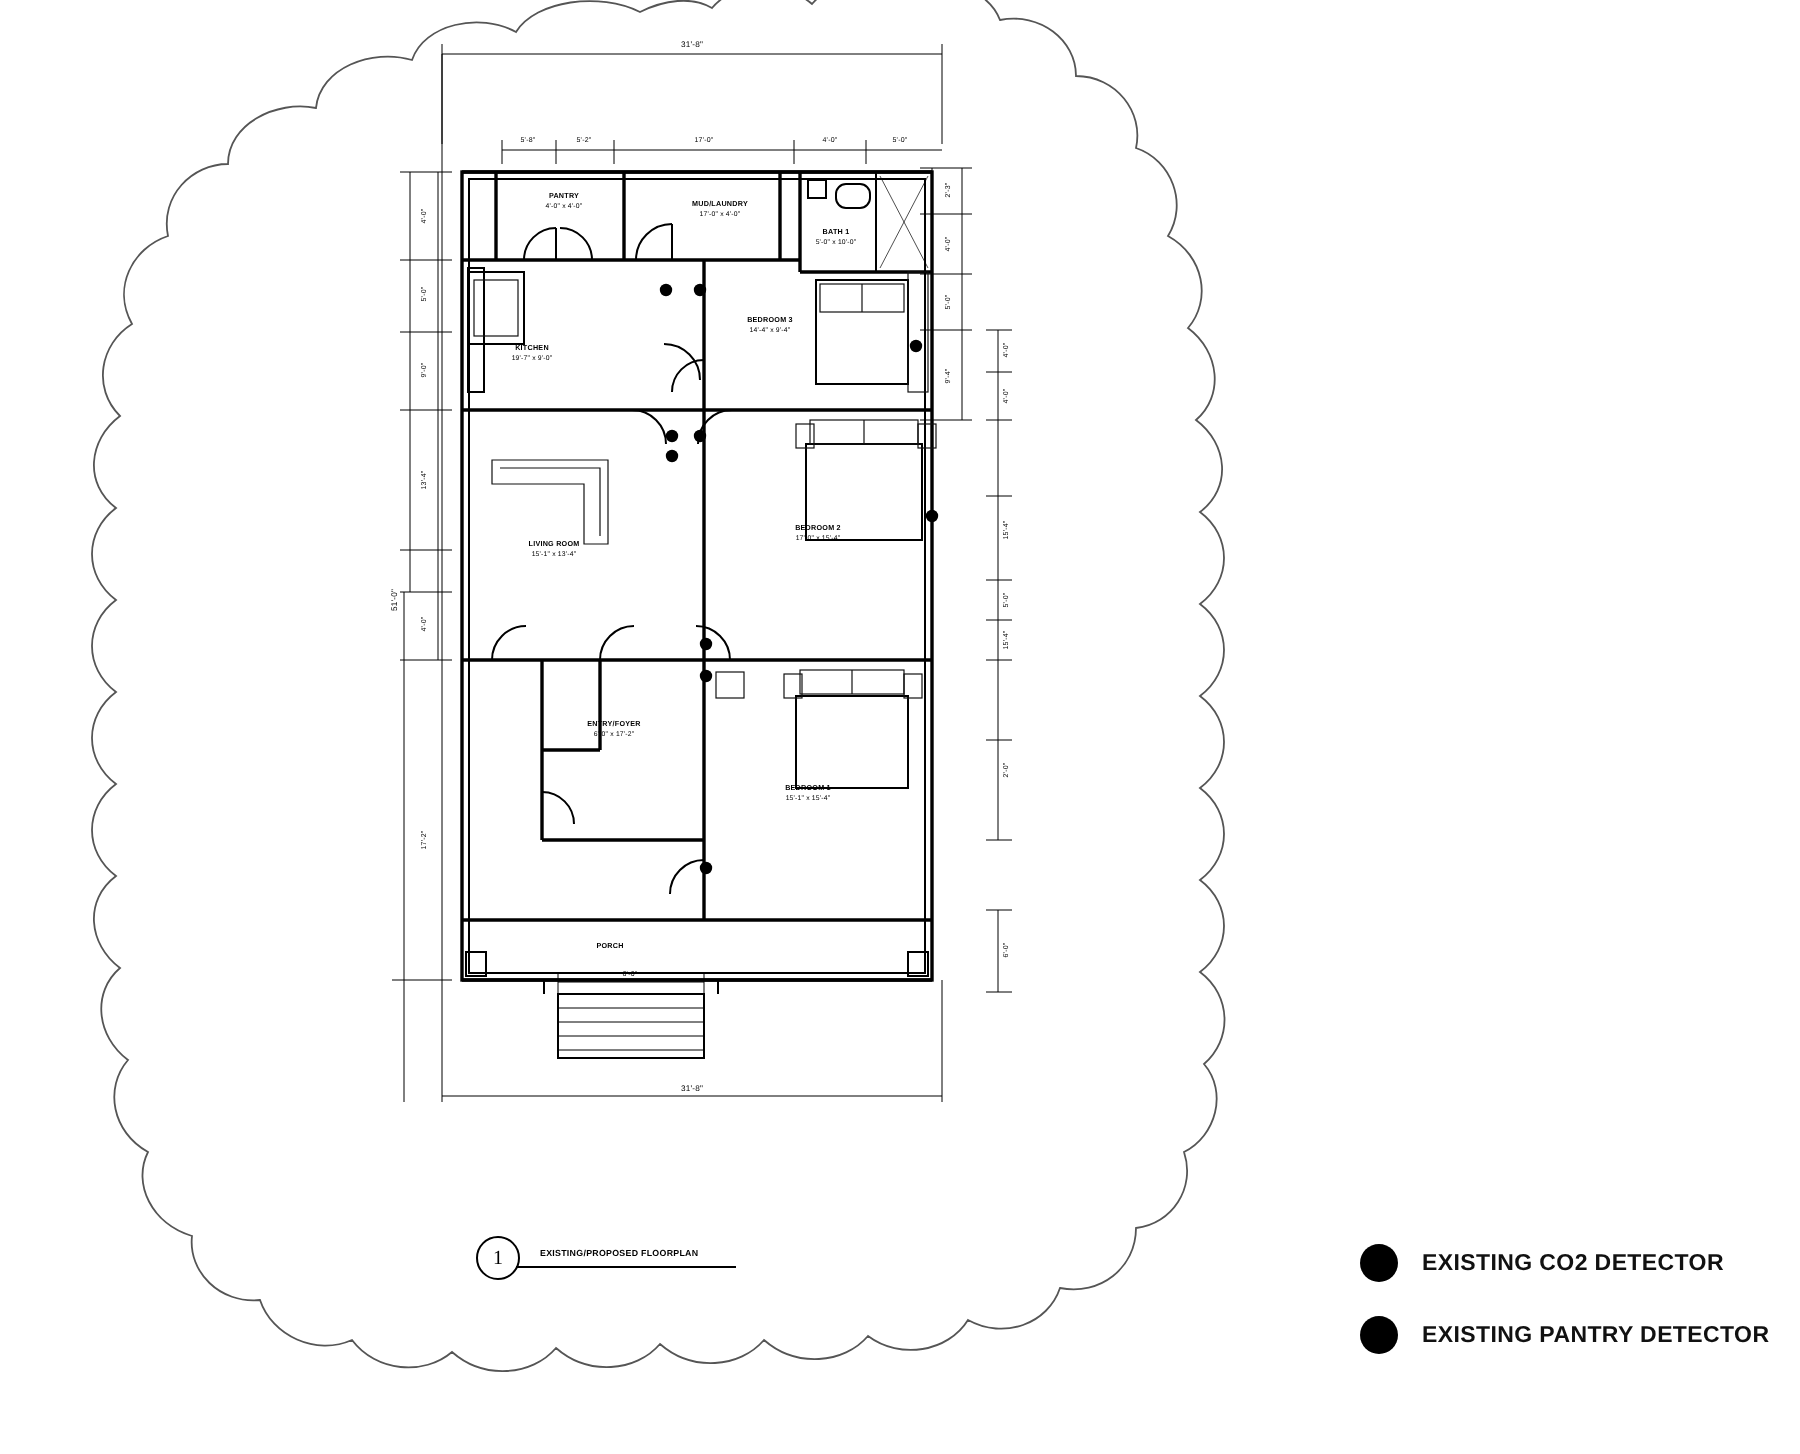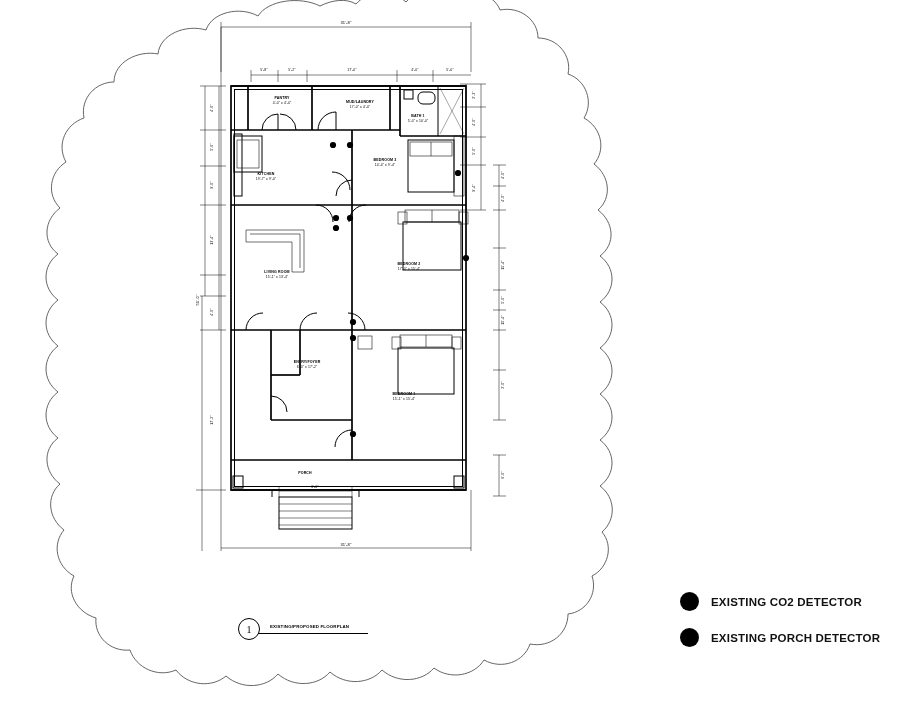--- a/index.html
+++ b/index.html
@@ -25,21 +25,21 @@
   svg.plan-svg {
     position: absolute;
     left: 0; top: 0;
     width: 900px;
     height: 727px;
   }
   
   .legend {
     position: absolute;
     left: 680px;
-    top: 592px;
+    top: 622px;
     width: 215px;
     text-align: right;
   }
   .legend-row {
     display: flex;
     align-items: center;
     margin-bottom: 17px;
   }
   .legend-dot {
     width: 19px;
@@ -450,17 +450,17 @@
   </div>
   <div class="tb-rule"></div>
 
   <div class="legend">
     <div class="legend-row">
       <div class="legend-dot"></div>
       <div class="legend-label">EXISTING CO2 DETECTOR</div>
     </div>
     <div class="legend-row">
       <div class="legend-dot"></div>
-      <div class="legend-label">EXISTING PORCH DETECTOR</div>
+      <div class="legend-label">EXISTING PANTRY DETECTOR</div>
     </div>
   </div>
 
 </div>
 
 </body></html>

